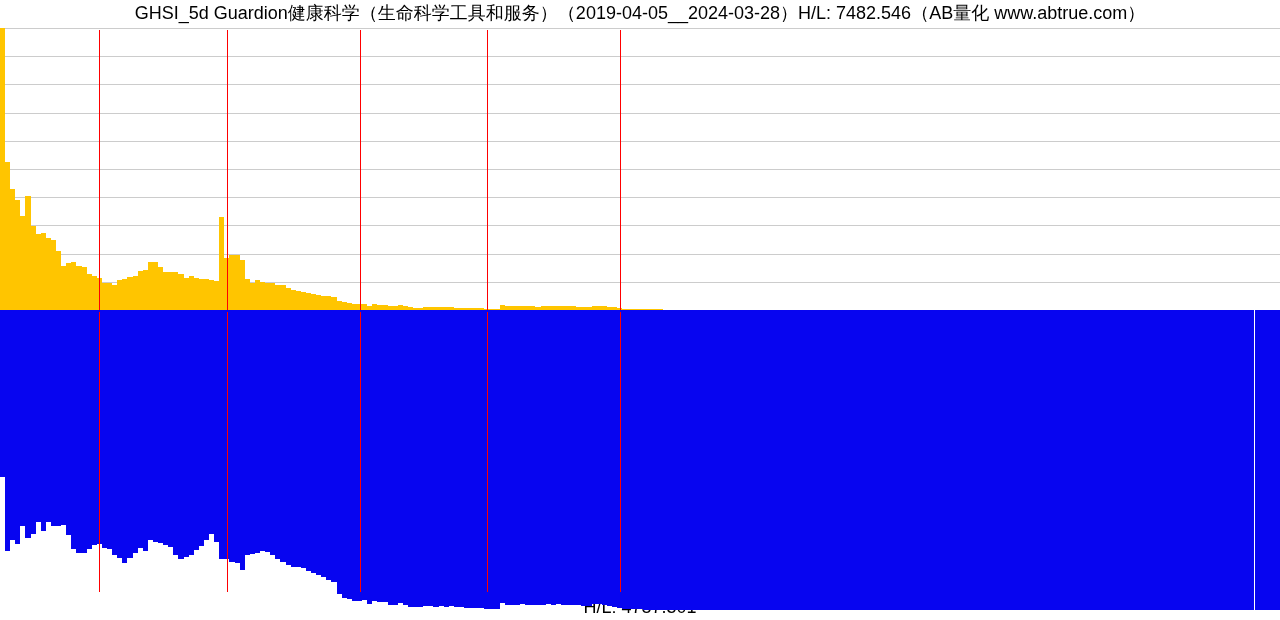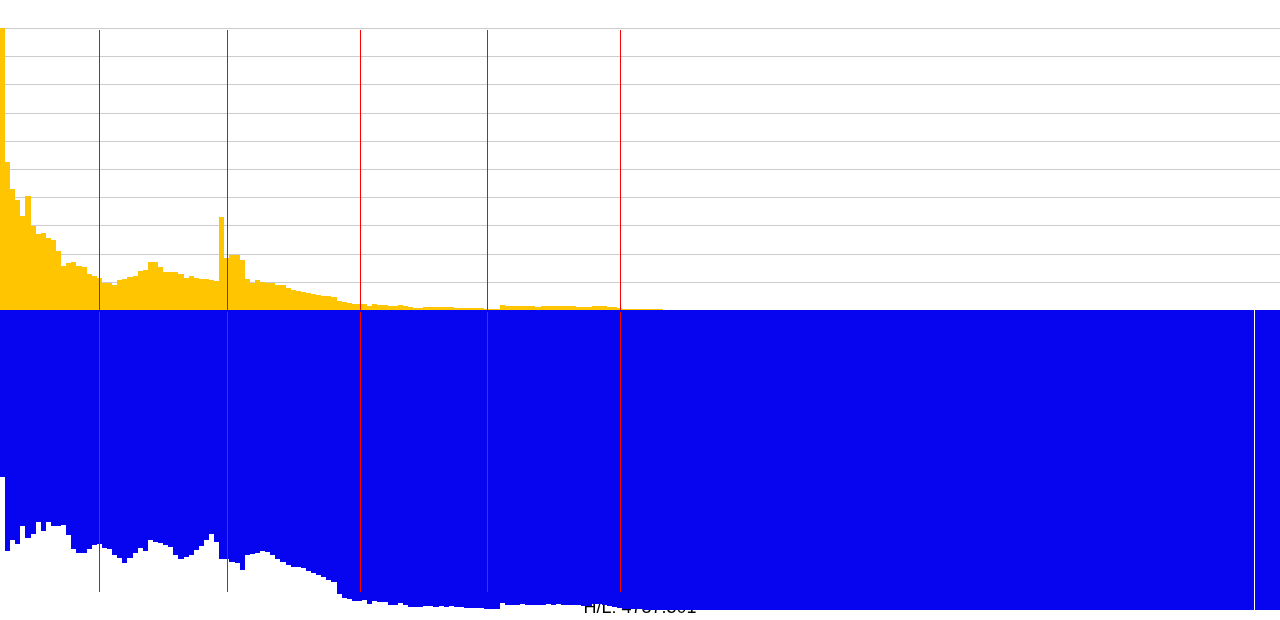--- a/index.html
+++ b/index.html
@@ -11,20 +11,21 @@
   .plot.lower{top:310px;height:300px;}
   .gridline{position:absolute;left:0;right:0;height:0;border-top:1px solid #ccc;}
   .bar{position:absolute;bottom:0;}
   .bar.up{background:#FFC500;}
   .bar.down{background:#0705F0;top:0;}
   .vline{position:absolute;top:2px;width:0;border-left:1px solid #f00;}
 </style>
 </head>
 <body>
 <div class="stage">
+  <div class="title">GHSI_5d Guardion健康科学（生命科学工具和服务）（2019-04-05__2024-03-28）H/L: 7482.546（AB量化  www.abtrue.com）</div>
   <div class="footer">H/L: 4787.501</div>
 
   <div id="upper" class="plot upper">
       <div class="gridline" style="top: 253.81px;"></div>
       <div class="gridline" style="top: 225.619px;"></div>
       <div class="gridline" style="top: 197.429px;"></div>
       <div class="gridline" style="top: 169.201px;"></div>
       <div class="gridline" style="top: 141.01px;"></div>
       <div class="gridline" style="top: 112.782px;"></div>
       <div class="gridline" style="top: 84.5918px;"></div>

